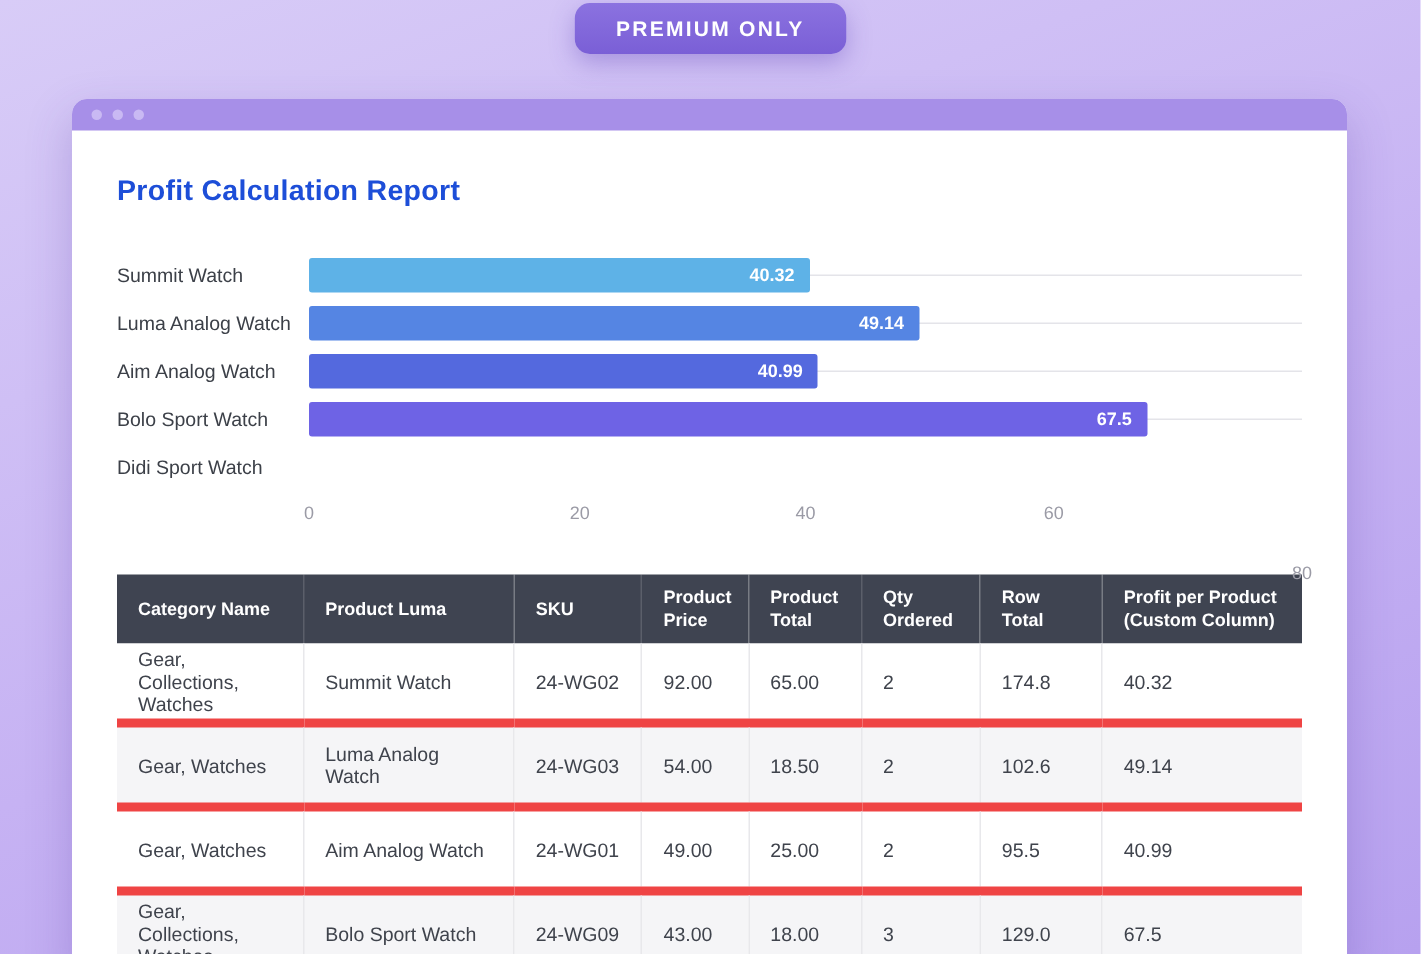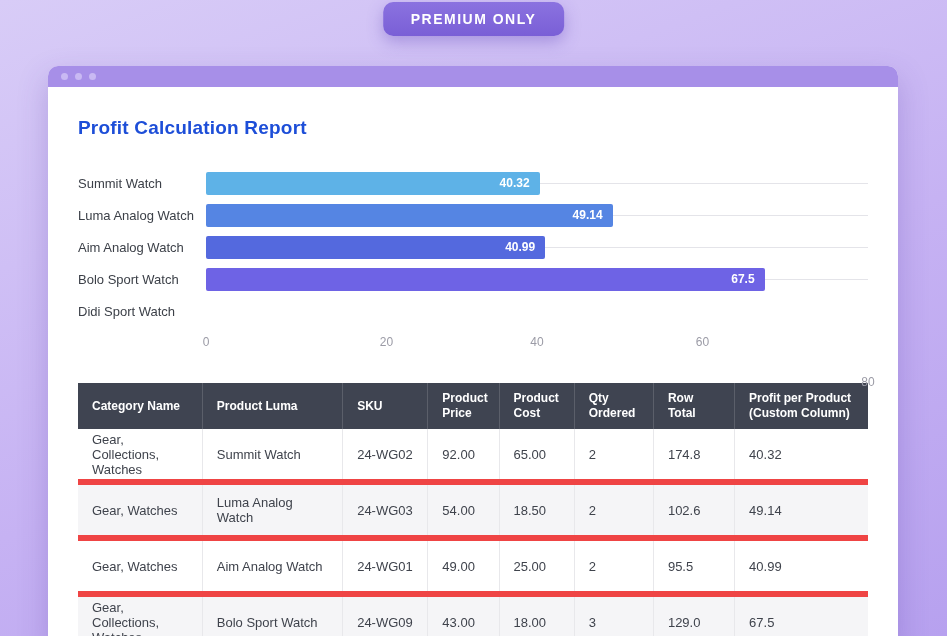--- a/index.html
+++ b/index.html
@@ -141,21 +141,21 @@
           <col style="width: 79px;">
           <col style="width: 81px;">
           <col style="width: 133px;">
         </colgroup>
       <thead id="thead">
           <tr>
             <th>Category Name</th>
             <th>Product Luma</th>
             <th>SKU</th>
             <th>Product Price</th>
-            <th>Product Cost</th>
+            <th>Product Total</th>
             <th>Qty Ordered</th>
             <th>Row Total</th>
             <th>Profit per Product (Custom Column)</th>
           </tr>
         </thead>
       <tbody id="tbody">
           <tr>
             <td>Gear, Collections, Watches</td>
             <td>Summit Watch</td>
             <td>24-WG02</td>

